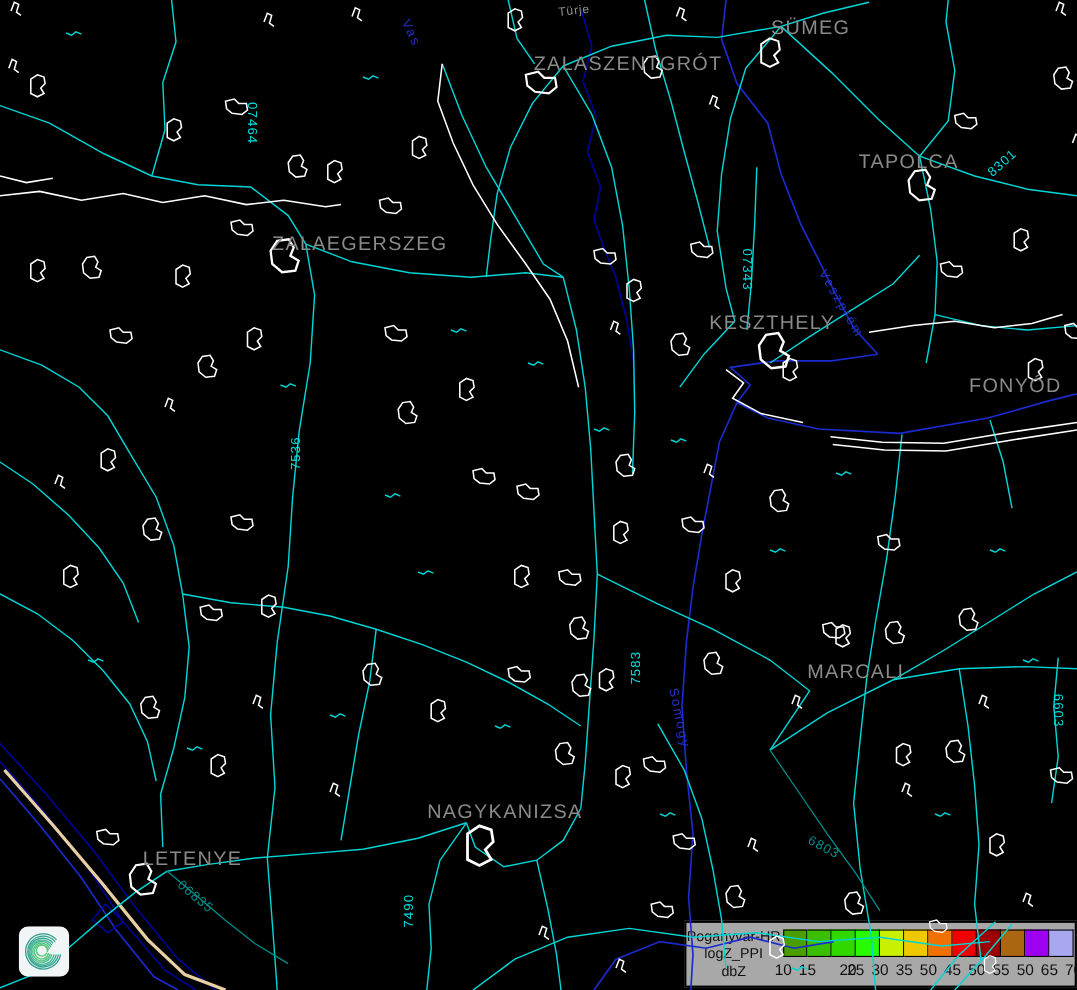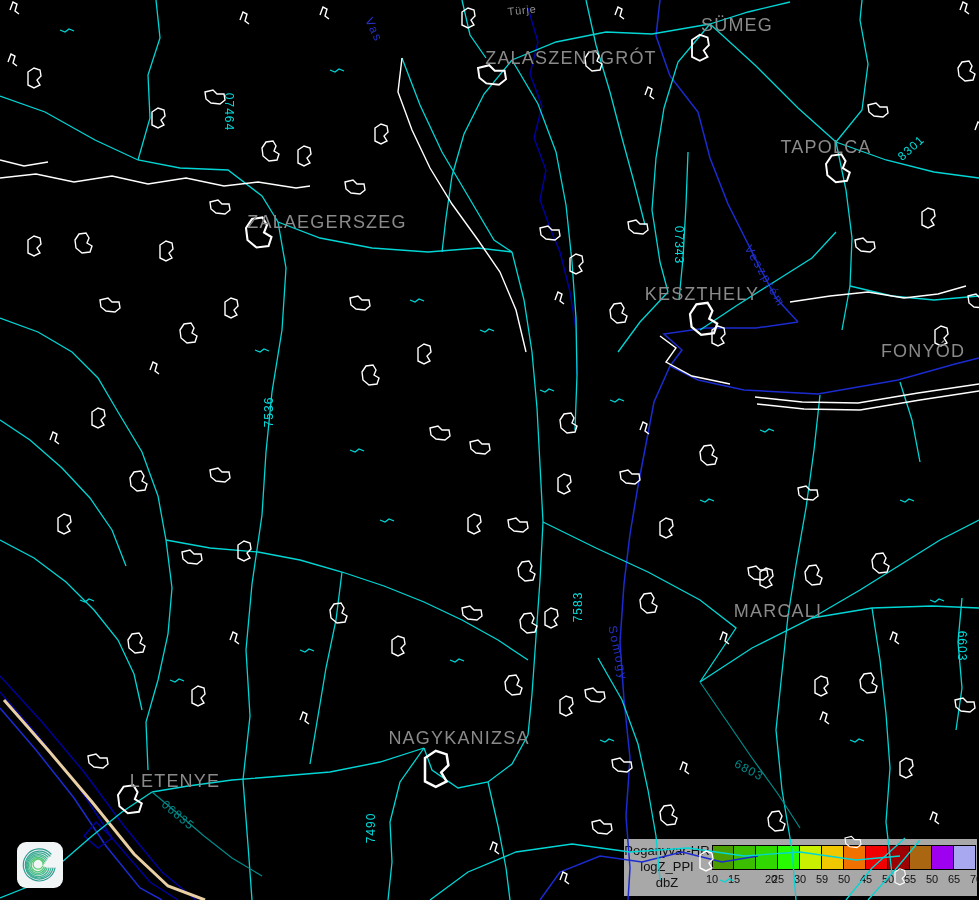--- a/index.html
+++ b/index.html
@@ -21,21 +21,21 @@
   .county{color:#2531c8;font-size:12px;letter-spacing:2px;}
   .road{color:#00dcdc;font-size:12px;letter-spacing:1px;}
   .road.minor{color:#008b8b;}
   
   #legend-title{position:absolute;left:0;top:4px;width:86px;text-align:center;
                 color:#111;font-size:13px;line-height:16px;}
   #legend-strip{position:absolute;left:88px;top:6px;height:25px;display:flex;}
   .cbox{width:22px;height:25px;border:1px solid #000;box-sizing:border-box;margin-right:0;}
   .cbox + .cbox{border-left:none;}
   #legend-ticks{position:absolute;left:88px;top:34px;height:16px;width:270px;}
-  .tick{position:absolute;top:0;transform:translateX(-50%);color:#111;font-size:11px;}
+  .tick{position:absolute;top:0;transform:translateX(-50%);color:#111;font-size:14px;}
   
   .roadsC path, .roadsC use{stroke:#00d6d6;stroke-width:1.3;fill:none;}
   .whiteL path, .whiteL use{stroke:#ffffff;stroke-width:1.4;fill:none;}
   .blueL path{stroke:#1b2bd0;stroke-width:1.5;fill:none;}
   .dblueL path{stroke:#0000a0;stroke-width:1.4;fill:none;}
   .tealL path{stroke:#008b8b;stroke-width:1.2;fill:none;}
   .tanL path{stroke:#e8cfa4;stroke-width:3;fill:none;}
 </style>
 </head>
 <body>
@@ -62,21 +62,21 @@
         <div class="cbox" style="background: rgb(170, 102, 17);"></div>
         <div class="cbox" style="background: rgb(158, 0, 240);"></div>
         <div class="cbox" style="background: rgb(168, 168, 240);"></div>
       </div>
     <div id="legend-ticks">
         <span class="tick" style="left: 0px;">10</span>
         <span class="tick" style="left: 22px; text-align: right;">15</span>
         <span class="tick" style="left: 59px;">20</span>
         <span class="tick" style="left: 66px;">25</span>
         <span class="tick" style="left: 88px;">30</span>
-        <span class="tick" style="left: 110px;">59</span>
+        <span class="tick" style="left: 110px;">35</span>
         <span class="tick" style="left: 132px;">50</span>
         <span class="tick" style="left: 154px;">45</span>
         <span class="tick" style="left: 176px;">50</span>
         <span class="tick" style="left: 198px;">55</span>
         <span class="tick" style="left: 220px;">50</span>
         <span class="tick" style="left: 242px;">65</span>
         <span class="tick" style="left: 264px;">70</span>
       </div>
   </div>
 

